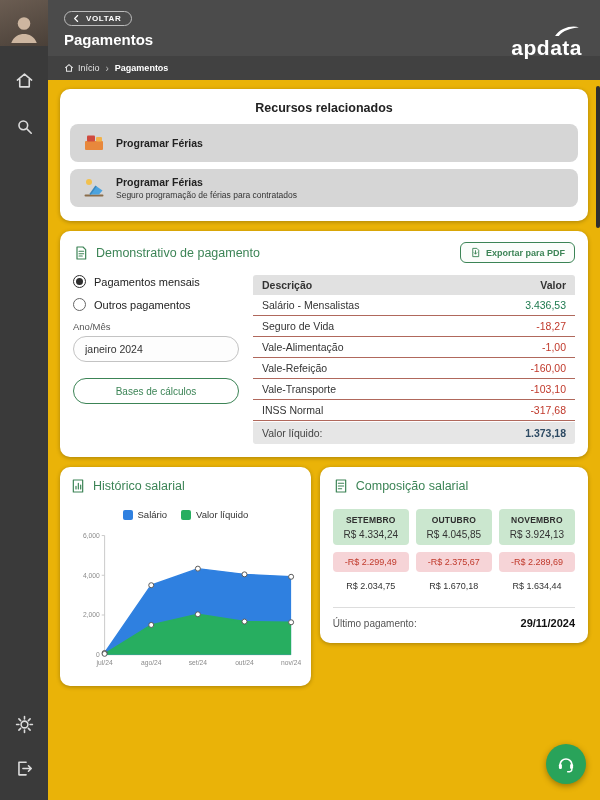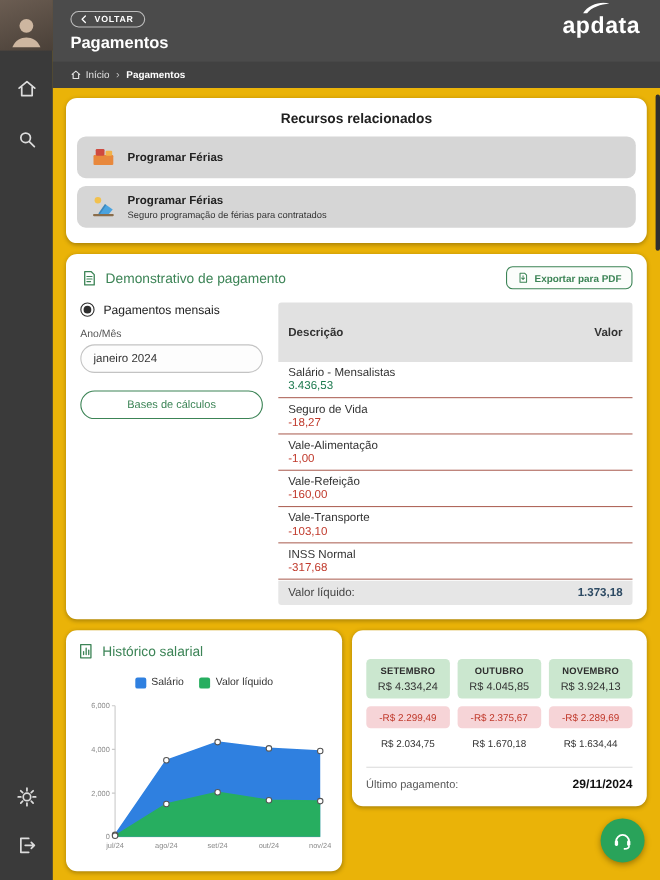--- a/index.html
+++ b/index.html
@@ -23,21 +23,21 @@
   .side-spacer{flex:1;}
   .side-icon.bottom{margin-top:0;margin-bottom:20px;}
 
   
   .main{flex:1;display:flex;flex-direction:column;position:relative;}
   header{background:#4b4b4b;position:relative;flex-shrink:0;}
   .header-top{height:56px;padding:9px 16px 0 16px;}
   .back-btn{display:inline-flex;align-items:center;gap:5px;background:transparent;border:1px solid #bdbdbd;border-radius:10px;color:#fff;font-size:8px;font-weight:bold;letter-spacing:.6px;padding:2px 10px 2px 7px;cursor:pointer;font-family:inherit;}
   .back-btn svg{width:9px;height:9px;}
   .page-title{color:#fff;font-size:15px;font-weight:bold;margin-top:4px;}
-  .logo{position:absolute;right:18px;top:2px;display:flex;flex-direction:column;align-items:flex-start;}
+  .logo{position:absolute;right:18px;top:26px;display:flex;flex-direction:column;align-items:flex-end;}
   .logo .swoosh{width:30px;height:11px;margin-bottom:-1px;margin-left:16px;}
   .logo-text{color:#fff;font-size:21px;font-weight:bold;letter-spacing:.5px;}
   .breadcrumb{background:#414141;height:24px;display:flex;align-items:center;gap:6px;padding:0 16px;color:#e3e3e3;font-size:9px;}
   .breadcrumb .crumb-home{display:flex;align-items:center;gap:4px;cursor:pointer;}
   .breadcrumb svg{width:10px;height:10px;color:#e3e3e3;}
   .crumb-sep{color:#bdbdbd;font-size:10px;}
   .crumb-current{font-weight:bold;color:#fff;}
 
   
   .content{flex:1;padding:9px 12px;position:relative;overflow:hidden;}
@@ -61,22 +61,22 @@
   .statement-body{display:flex;gap:14px;margin-top:12px;}
   .statement-left{width:166px;flex-shrink:0;}
   .radio-row{display:flex;align-items:center;gap:8px;font-size:11px;color:#222;margin-bottom:10px;cursor:pointer;}
   .radio{width:13px;height:13px;border:1.5px solid #666;border-radius:50%;position:relative;flex-shrink:0;}
   .radio-row.checked .radio{border-color:#2e2e2e;}
   .radio-row.checked .radio::after{content:"";position:absolute;inset:2px;background:#2e2e2e;border-radius:50%;}
   .field-label{font-size:9.5px;color:#555;margin:10px 0 4px;}
   .period-input{width:100%;height:26px;border:1px solid #c3c3c3;border-radius:13px;padding:0 11px;font-size:10.5px;color:#333;background:#fdfdfd;font-family:inherit;}
   .bases-btn{margin-top:16px;width:100%;height:26px;border:1px solid var(--green);border-radius:13px;background:#fff;color:var(--green);font-size:10px;cursor:pointer;font-family:inherit;}
   .pay-table{flex:1;font-size:10.5px;}
-  .pt-head{display:flex;justify-content:space-between;background:#e1e1e1;padding:21px 9px;font-weight:bold;color:#333;border-radius:3px 3px 0 0;}
-  .pt-row{display:flex;justify-content:space-between;padding:4px 9px;border-bottom:1px solid var(--divider);color:#333;flex-direction:column;}
+  .pt-head{display:flex;justify-content:space-between;background:#e1e1e1;padding:4px 9px;font-weight:bold;color:#333;border-radius:3px 3px 0 0;}
+  .pt-row{display:flex;justify-content:space-between;padding:4px 9px;border-bottom:1px solid var(--divider);color:#333;}
   .pt-row .val.pos{color:var(--pos);}
   .pt-row .val.neg{color:var(--neg);}
   .pt-foot{display:flex;justify-content:space-between;background:#e6e6e6;padding:5px 9px;margin-top:1px;color:#444;border-radius:0 0 3px 3px;}
   .pt-foot .foot-val{font-weight:bold;color:var(--net);}
 
   
   .cards-row{display:flex;gap:9px;align-items:flex-start;}
   .card-history{flex:1;padding:11px 10px 8px;}
   .legend{display:flex;justify-content:center;gap:14px;margin:15px 0 4px;font-size:9.5px;color:#333;}
   .lg-item{display:flex;align-items:center;gap:5px;}
@@ -209,20 +209,24 @@
                 <path d="M12 8v7M9 12.5 12 15.5l3-3" fill="none" stroke="currentColor" stroke-width="2" stroke-linecap="round" stroke-linejoin="round"></path>
               </svg>
             <span>Exportar para PDF</span>
           </button>
         </div>
         <div class="statement-body">
           <div class="statement-left">
             <label class="radio-row checked">
               <span class="radio"></span>
               <span>Pagamentos mensais</span>
+            </label>
+            <label class="radio-row">
+              <span class="radio"></span>
+              <span>Outros pagamentos</span>
             </label>
             <div class="field-label">Ano/Mês</div>
             <input class="period-input" type="text" value="janeiro 2024" style="">
             <button class="bases-btn">Bases de cálculos</button>
           </div>
           <div class="pay-table">
             <div class="pt-head">
               <span>Descrição</span>
               <span>Valor</span>
             </div>
@@ -307,20 +311,27 @@
                 <circle cx="36" cy="135.07" r="2.6" fill="#fff" stroke="#555" stroke-width="1"></circle>
                 <circle cx="84.5" cy="105" r="2.6" fill="#fff" stroke="#555" stroke-width="1"></circle>
                 <circle cx="133" cy="93.94333333333334" r="2.6" fill="#fff" stroke="#555" stroke-width="1"></circle>
                 <circle cx="181.5" cy="101.48666666666666" r="2.6" fill="#fff" stroke="#555" stroke-width="1"></circle>
                 <circle cx="230" cy="102.23066666666666" r="2.6" fill="#fff" stroke="#555" stroke-width="1"></circle>
               </svg>
           </div>
         </section>
 
         <section class="card card-composition" style="margin-bottom:0;">
+          <div class="card-title">
+            <svg viewBox="0 0 24 24">
+                <path d="M5 3h14v18H5z" fill="none" stroke="currentColor" stroke-width="1.8" stroke-linejoin="round"></path>
+                <path d="M8 8h8M8 12h8M8 16h5" stroke="currentColor" stroke-width="1.6" stroke-linecap="round"></path>
+              </svg>
+            <span>Composição salarial</span>
+          </div>
           <div class="comp-grid">
             <div>
               <div class="comp-head">
                 <div class="comp-month">SETEMBRO</div>
                 <div class="comp-gross">R$ 4.334,24</div>
               </div>
               <div class="comp-ded">-R$ 2.299,49</div>
               <div class="comp-net">R$ 2.034,75</div>
             </div>
             <div>

